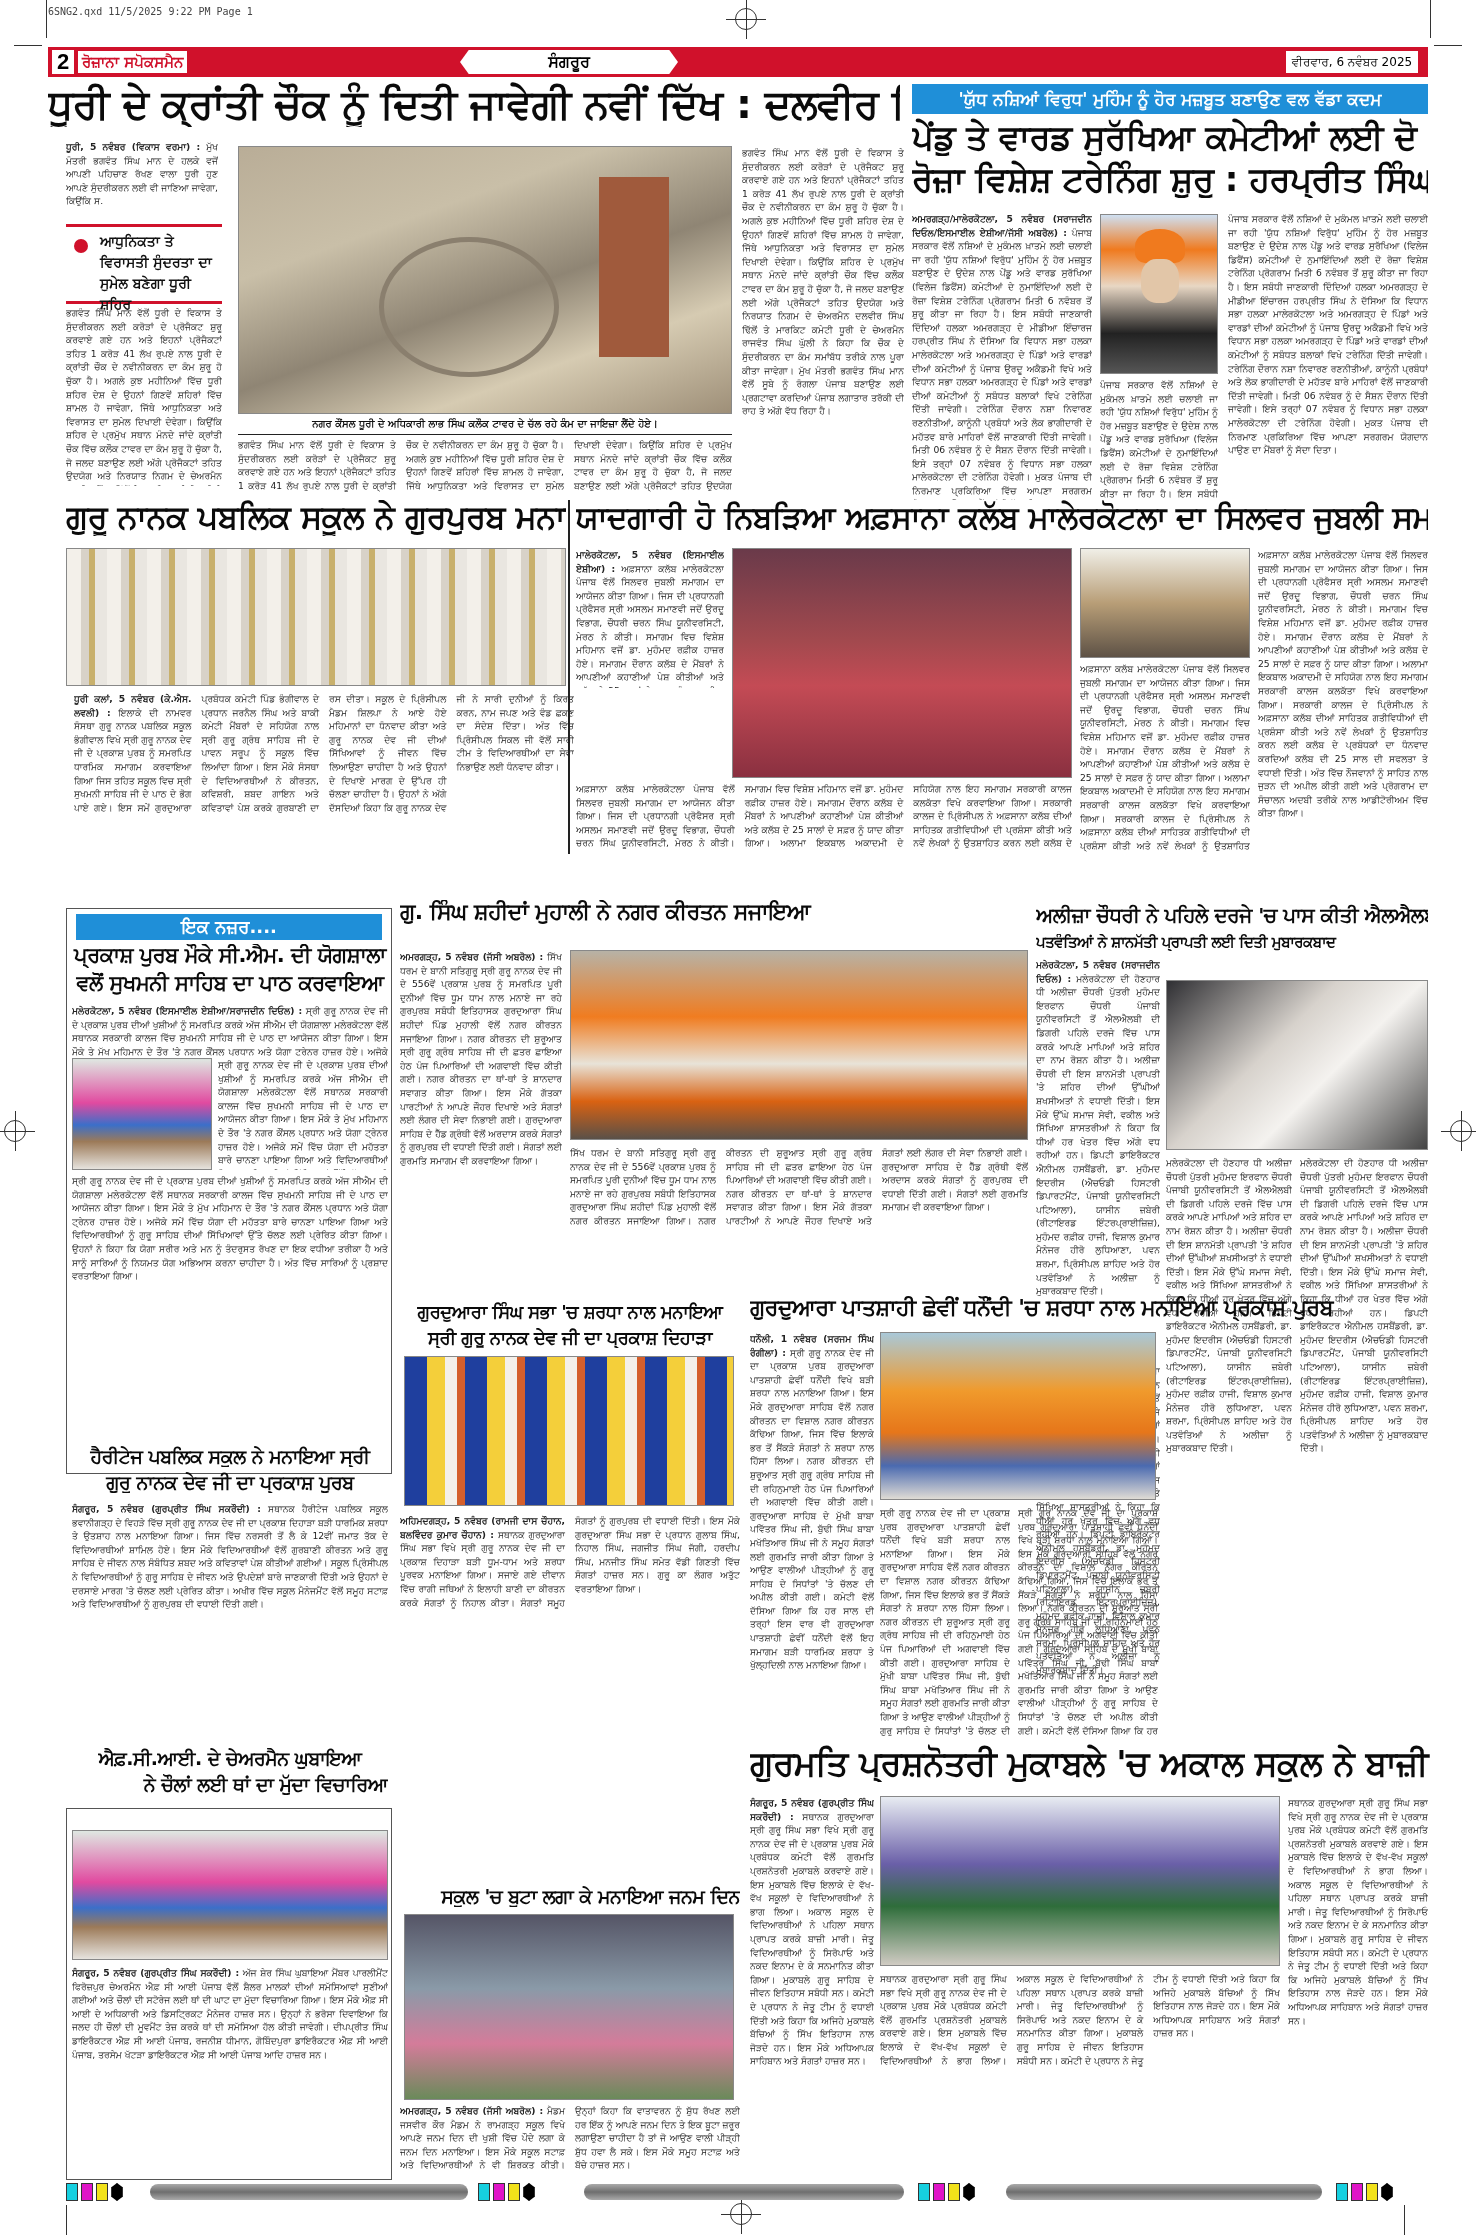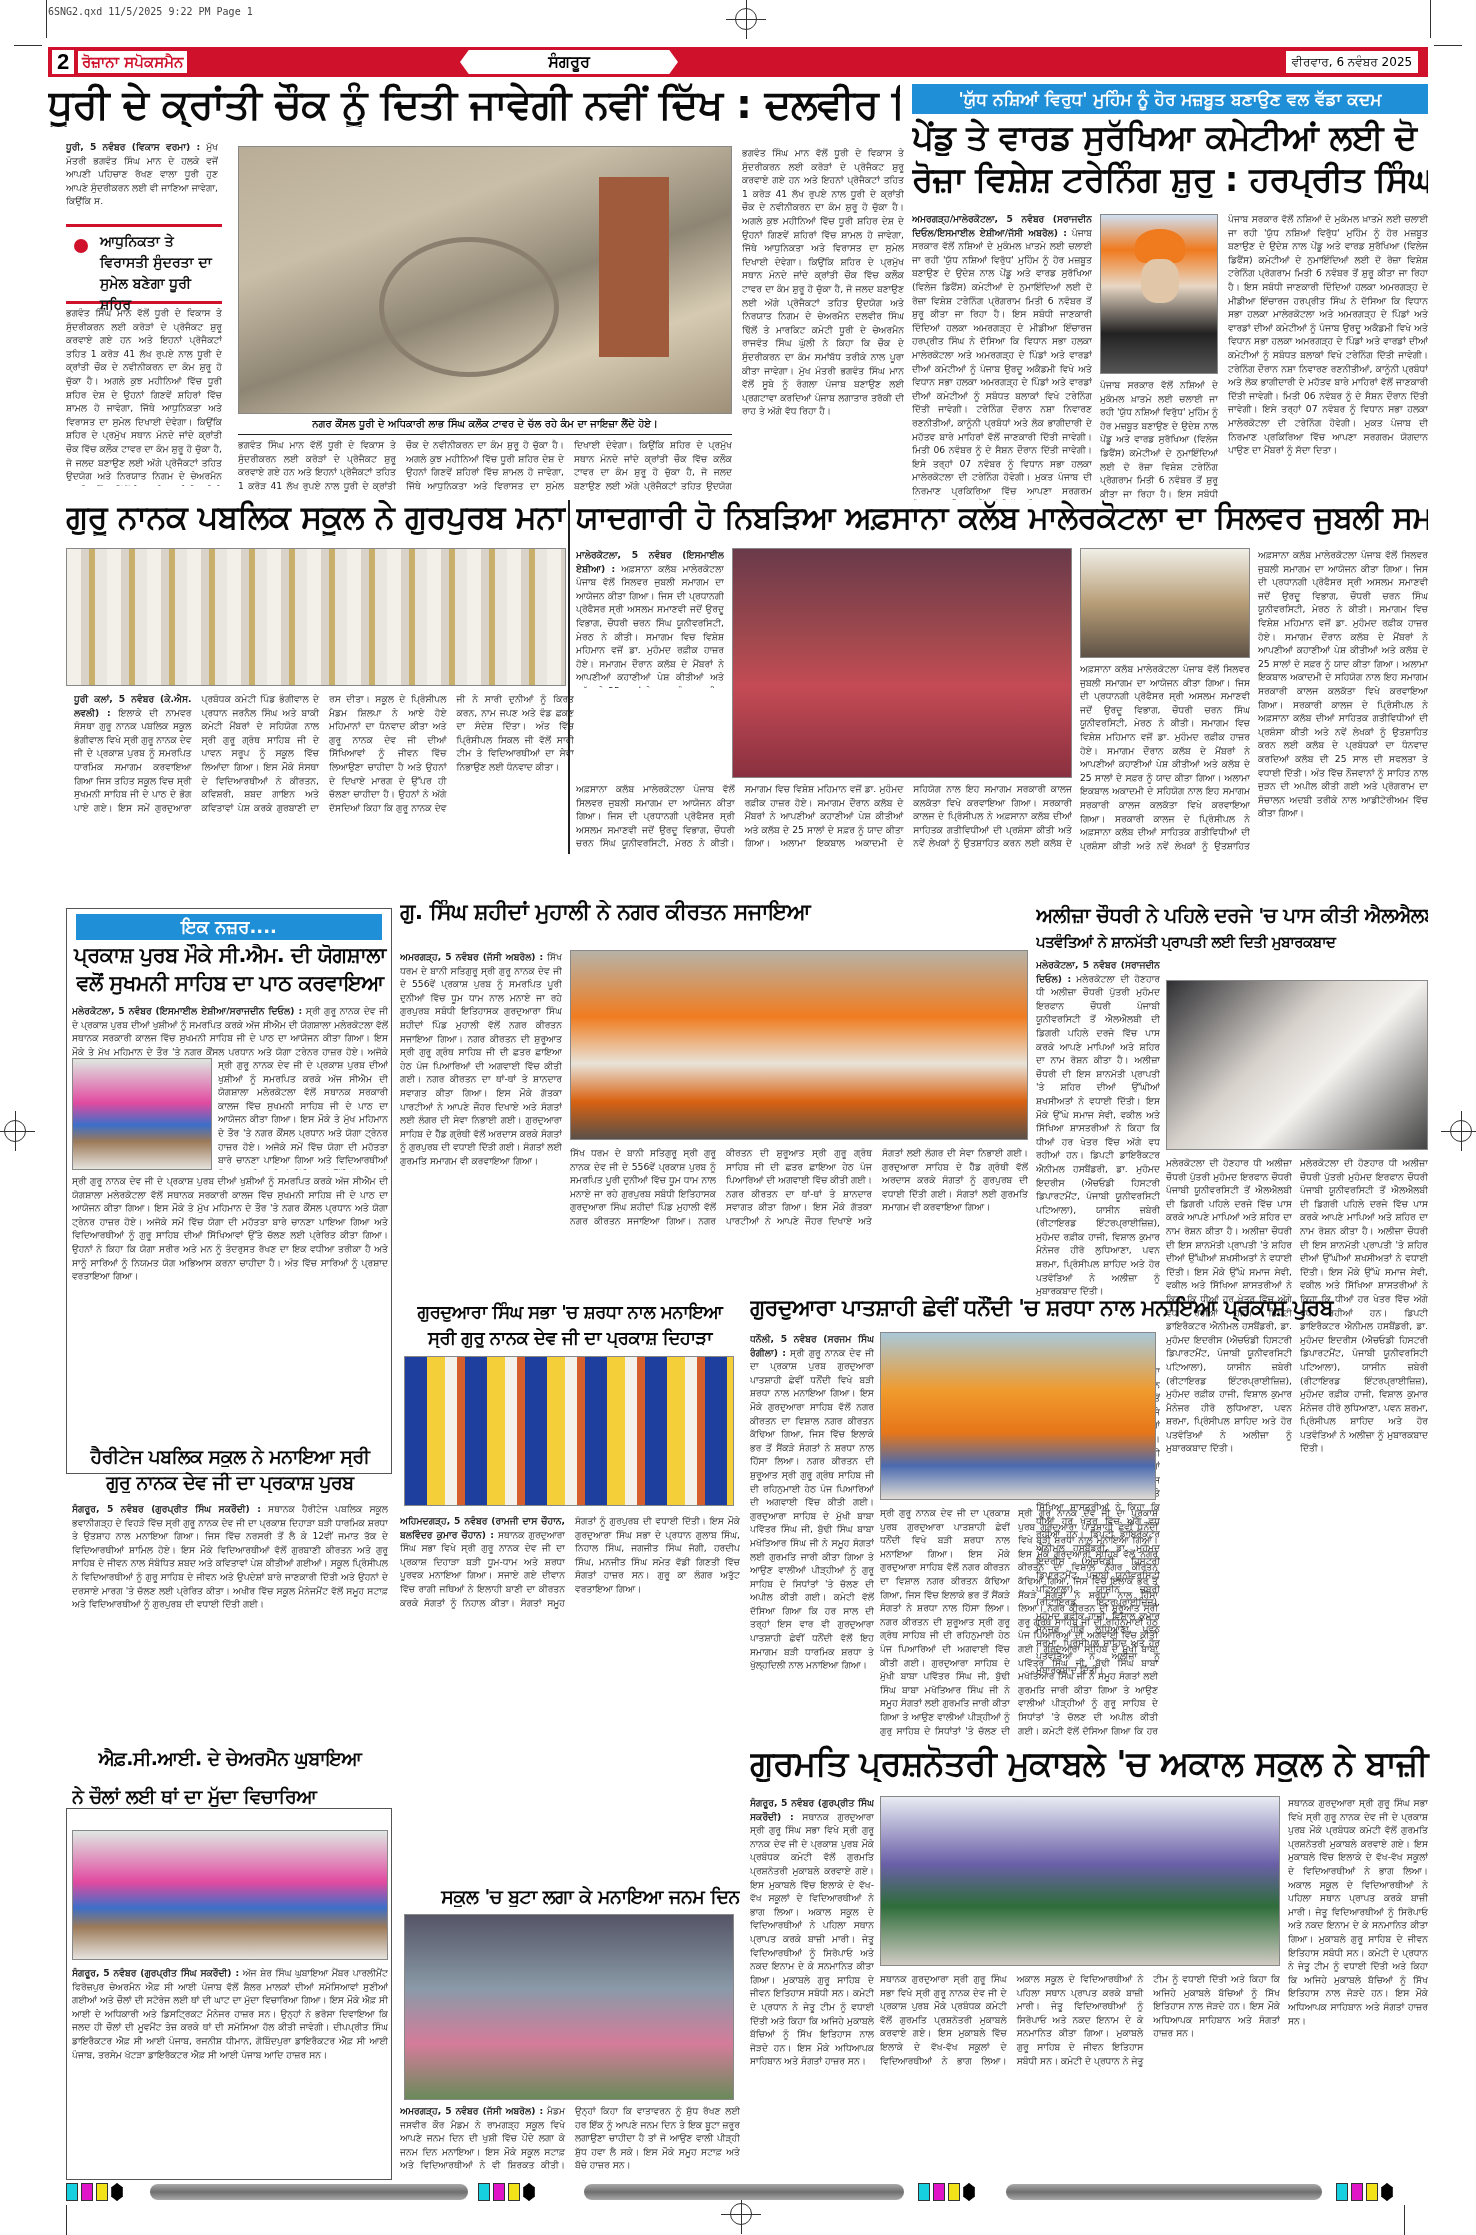--- a/index.html
+++ b/index.html
@@ -145,21 +145,21 @@
 <div class="body-text abs" style="left:72px;top:1174px;width:316px;height:270px;">ਸ੍ਰੀ ਗੁਰੂ ਨਾਨਕ ਦੇਵ ਜੀ ਦੇ ਪ੍ਰਕਾਸ਼ ਪੁਰਬ ਦੀਆਂ ਖੁਸ਼ੀਆਂ ਨੂੰ ਸਮਰਪਿਤ ਕਰਕੇ ਅੱਜ ਸੀਐਮ ਦੀ ਯੋਗਸ਼ਾਲਾ ਮਲੇਰਕੋਟਲਾ ਵੱਲੋਂ ਸਥਾਨਕ ਸਰਕਾਰੀ ਕਾਲਜ ਵਿੱਚ ਸੁਖਮਨੀ ਸਾਹਿਬ ਜੀ ਦੇ ਪਾਠ ਦਾ ਆਯੋਜਨ ਕੀਤਾ ਗਿਆ। ਇਸ ਮੌਕੇ ਤੇ ਮੁੱਖ ਮਹਿਮਾਨ ਦੇ ਤੌਰ 'ਤੇ ਨਗਰ ਕੌਂਸਲ ਪ੍ਰਧਾਨ ਅਤੇ ਯੋਗਾ ਟ੍ਰੇਨਰ ਹਾਜ਼ਰ ਹੋਏ। ਅਜੋਕੇ ਸਮੇਂ ਵਿੱਚ ਯੋਗਾ ਦੀ ਮਹੱਤਤਾ ਬਾਰੇ ਚਾਨਣਾ ਪਾਇਆ ਗਿਆ ਅਤੇ ਵਿਦਿਆਰਥੀਆਂ ਨੂੰ ਗੁਰੂ ਸਾਹਿਬ ਦੀਆਂ ਸਿੱਖਿਆਵਾਂ ਉੱਤੇ ਚੱਲਣ ਲਈ ਪ੍ਰੇਰਿਤ ਕੀਤਾ ਗਿਆ। ਉਹਨਾਂ ਨੇ ਕਿਹਾ ਕਿ ਯੋਗਾ ਸਰੀਰ ਅਤੇ ਮਨ ਨੂੰ ਤੰਦਰੁਸਤ ਰੱਖਣ ਦਾ ਇਕ ਵਧੀਆ ਤਰੀਕਾ ਹੈ ਅਤੇ ਸਾਨੂੰ ਸਾਰਿਆਂ ਨੂੰ ਨਿਯਮਤ ਯੋਗ ਅਭਿਆਸ ਕਰਨਾ ਚਾਹੀਦਾ ਹੈ। ਅੰਤ ਵਿੱਚ ਸਾਰਿਆਂ ਨੂੰ ਪ੍ਰਸ਼ਾਦ ਵਰਤਾਇਆ ਗਿਆ।</div>
 
 <div class="hl abs" style="left:72px;top:1446px;width:316px;font-size:19px;text-align:center;">ਹੈਰੀਟੇਜ ਪਬਲਿਕ ਸਕੂਲ ਨੇ ਮਨਾਇਆ ਸ੍ਰੀ</div>
 <div class="hl abs" style="left:72px;top:1472px;width:316px;font-size:19px;text-align:center;">ਗੁਰੂ ਨਾਨਕ ਦੇਵ ਜੀ ਦਾ ਪ੍ਰਕਾਸ਼ ਪੁਰਬ</div>
 <div class="body-text abs" style="left:72px;top:1502px;width:316px;height:236px;">
   <b>ਸੰਗਰੂਰ, 5 ਨਵੰਬਰ (ਗੁਰਪ੍ਰੀਤ ਸਿੰਘ ਸਕਰੌਦੀ) :</b>
   <span>ਸਥਾਨਕ ਹੈਰੀਟੇਜ ਪਬਲਿਕ ਸਕੂਲ ਭਵਾਨੀਗੜ੍ਹ ਦੇ ਵਿਹੜੇ ਵਿੱਚ ਸ੍ਰੀ ਗੁਰੂ ਨਾਨਕ ਦੇਵ ਜੀ ਦਾ ਪ੍ਰਕਾਸ਼ ਦਿਹਾੜਾ ਬੜੀ ਧਾਰਮਿਕ ਸ਼ਰਧਾ ਤੇ ਉਤਸ਼ਾਹ ਨਾਲ ਮਨਾਇਆ ਗਿਆ। ਜਿਸ ਵਿੱਚ ਨਰਸਰੀ ਤੋਂ ਲੈ ਕੇ 12ਵੀਂ ਜਮਾਤ ਤੱਕ ਦੇ ਵਿਦਿਆਰਥੀਆਂ ਸ਼ਾਮਿਲ ਹੋਏ। ਇਸ ਮੌਕੇ ਵਿਦਿਆਰਥੀਆਂ ਵੱਲੋਂ ਗੁਰਬਾਣੀ ਕੀਰਤਨ ਅਤੇ ਗੁਰੂ ਸਾਹਿਬ ਦੇ ਜੀਵਨ ਨਾਲ ਸੰਬੰਧਿਤ ਸ਼ਬਦ ਅਤੇ ਕਵਿਤਾਵਾਂ ਪੇਸ਼ ਕੀਤੀਆਂ ਗਈਆਂ। ਸਕੂਲ ਪ੍ਰਿੰਸੀਪਲ ਨੇ ਵਿਦਿਆਰਥੀਆਂ ਨੂੰ ਗੁਰੂ ਸਾਹਿਬ ਦੇ ਜੀਵਨ ਅਤੇ ਉਪਦੇਸ਼ਾਂ ਬਾਰੇ ਜਾਣਕਾਰੀ ਦਿੱਤੀ ਅਤੇ ਉਹਨਾਂ ਦੇ ਦਰਸਾਏ ਮਾਰਗ 'ਤੇ ਚੱਲਣ ਲਈ ਪ੍ਰੇਰਿਤ ਕੀਤਾ। ਅਖੀਰ ਵਿੱਚ ਸਕੂਲ ਮੈਨੇਜਮੈਂਟ ਵੱਲੋਂ ਸਮੂਹ ਸਟਾਫ਼ ਅਤੇ ਵਿਦਿਆਰਥੀਆਂ ਨੂੰ ਗੁਰਪੁਰਬ ਦੀ ਵਧਾਈ ਦਿੱਤੀ ਗਈ।</span>
 </div>
 
 <div class="hl abs" style="left:72px;top:1748px;width:316px;font-size:19px;text-align:center;">ਐਫ਼.ਸੀ.ਆਈ. ਦੇ ਚੇਅਰਮੈਨ ਘੁਬਾਇਆ</div>
-<div class="hl abs" style="left:72px;top:1774px;width:316px;font-size:19px;text-align:left;margin-top:12px;">ਨੇ ਚੌਲਾਂ ਲਈ ਥਾਂ ਦਾ ਮੁੱਦਾ ਵਿਚਾਰਿਆ</div>
+<div class="hl abs" style="left:72px;top:1774px;width:316px;font-size:19px;text-align:right;">ਨੇ ਚੌਲਾਂ ਲਈ ਥਾਂ ਦਾ ਮੁੱਦਾ ਵਿਚਾਰਿਆ</div>
 <div class="photo ph-meeting" style="left:72px;top:1830px;width:316px;height:130px;"></div>
 <div class="body-text abs" style="left:72px;top:1966px;width:316px;height:200px;">
   <b>ਸੰਗਰੂਰ, 5 ਨਵੰਬਰ (ਗੁਰਪ੍ਰੀਤ ਸਿੰਘ ਸਕਰੌਦੀ) :</b>
   <span>ਅੱਜ ਸ਼ੇਰ ਸਿੰਘ ਘੁਬਾਇਆ ਮੈਂਬਰ ਪਾਰਲੀਮੈਂਟ ਫਿਰੋਜ਼ਪੁਰ ਚੇਅਰਮੈਨ ਐਫ਼ ਸੀ ਆਈ ਪੰਜਾਬ ਵੱਲੋਂ ਸ਼ੈਲਰ ਮਾਲਕਾਂ ਦੀਆਂ ਸਮੱਸਿਆਵਾਂ ਸੁਣੀਆਂ ਗਈਆਂ ਅਤੇ ਚੌਲਾਂ ਦੀ ਸਟੋਰੇਜ ਲਈ ਥਾਂ ਦੀ ਘਾਟ ਦਾ ਮੁੱਦਾ ਵਿਚਾਰਿਆ ਗਿਆ। ਇਸ ਮੌਕੇ ਐਫ਼ ਸੀ ਆਈ ਦੇ ਅਧਿਕਾਰੀ ਅਤੇ ਡਿਸਟ੍ਰਿਕਟ ਮੈਨੇਜਰ ਹਾਜ਼ਰ ਸਨ। ਉਨ੍ਹਾਂ ਨੇ ਭਰੋਸਾ ਦਿਵਾਇਆ ਕਿ ਜਲਦ ਹੀ ਚੌਲਾਂ ਦੀ ਮੂਵਮੈਂਟ ਤੇਜ਼ ਕਰਕੇ ਥਾਂ ਦੀ ਸਮੱਸਿਆ ਹੱਲ ਕੀਤੀ ਜਾਵੇਗੀ। ਦੀਪਪ੍ਰੀਤ ਸਿੰਘ ਡਾਇਰੈਕਟਰ ਐਫ਼ ਸੀ ਆਈ ਪੰਜਾਬ, ਰਜਨੀਸ਼ ਧੀਮਾਨ, ਗੋਬਿੰਦਪੁਰਾ ਡਾਇਰੈਕਟਰ ਐਫ਼ ਸੀ ਆਈ ਪੰਜਾਬ, ਤਰਸੇਮ ਖੱਟੜਾ ਡਾਇਰੈਕਟਰ ਐਫ਼ ਸੀ ਆਈ ਪੰਜਾਬ ਆਦਿ ਹਾਜ਼ਰ ਸਨ।</span>
 </div>
 <div class="box" style="left:66px;top:1808px;width:326px;height:372px;"></div>
 
 <div class="hl abs" style="left:400px;top:900px;width:630px;font-size:22px;">ਗੁ. ਸਿੰਘ ਸ਼ਹੀਦਾਂ ਮੁਹਾਲੀ ਨੇ ਨਗਰ ਕੀਰਤਨ ਸਜਾਇਆ</div>
 <div class="body-text abs" style="left:400px;top:950px;width:162px;height:340px;">
   <b>ਅਮਰਗੜ੍ਹ, 5 ਨਵੰਬਰ (ਜੱਸੀ ਅਬਰੋਲ) :</b>
@@ -182,21 +182,21 @@
 <div class="hl abs" style="left:400px;top:1302px;width:340px;font-size:18px;text-align:center;">ਗੁਰਦੁਆਰਾ ਸਿੰਘ ਸਭਾ 'ਚ ਸ਼ਰਧਾ ਨਾਲ ਮਨਾਇਆ</div>
 <div class="hl abs" style="left:400px;top:1328px;width:340px;font-size:18px;text-align:center;">ਸ੍ਰੀ ਗੁਰੂ ਨਾਨਕ ਦੇਵ ਜੀ ਦਾ ਪ੍ਰਕਾਸ਼ ਦਿਹਾੜਾ</div>
 <div class="photo ph-congr" style="left:404px;top:1356px;width:330px;height:150px;"></div>
 <div class="body-text abs cols-2" style="left:400px;top:1514px;width:340px;height:366px;">
   <b>ਅਹਿਮਦਗੜ੍ਹ, 5 ਨਵੰਬਰ (ਰਾਮਜੀ ਦਾਸ ਚੌਹਾਨ, ਬਲਵਿੰਦਰ ਕੁਮਾਰ ਚੌਹਾਨ) :</b>
   <span>ਸਥਾਨਕ ਗੁਰਦੁਆਰਾ ਸਿੰਘ ਸਭਾ ਵਿਖੇ ਸ੍ਰੀ ਗੁਰੂ ਨਾਨਕ ਦੇਵ ਜੀ ਦਾ ਪ੍ਰਕਾਸ਼ ਦਿਹਾੜਾ ਬੜੀ ਧੂਮ-ਧਾਮ ਅਤੇ ਸ਼ਰਧਾ ਪੂਰਵਕ ਮਨਾਇਆ ਗਿਆ। ਸਜਾਏ ਗਏ ਦੀਵਾਨ ਵਿੱਚ ਰਾਗੀ ਜਥਿਆਂ ਨੇ ਇਲਾਹੀ ਬਾਣੀ ਦਾ ਕੀਰਤਨ ਕਰਕੇ ਸੰਗਤਾਂ ਨੂੰ ਨਿਹਾਲ ਕੀਤਾ। ਸੰਗਤਾਂ ਸਮੂਹ ਸੰਗਤਾਂ ਨੂੰ ਗੁਰਪੁਰਬ ਦੀ ਵਧਾਈ ਦਿੱਤੀ। ਇਸ ਮੌਕੇ ਗੁਰਦੁਆਰਾ ਸਿੰਘ ਸਭਾ ਦੇ ਪ੍ਰਧਾਨ ਗੁਲਾਬ ਸਿੰਘ, ਨਿਹਾਲ ਸਿੰਘ, ਜਗਜੀਤ ਸਿੰਘ ਜੱਗੀ, ਹਰਦੀਪ ਸਿੰਘ, ਮਨਜੀਤ ਸਿੰਘ ਸਮੇਤ ਵੱਡੀ ਗਿਣਤੀ ਵਿੱਚ ਸੰਗਤਾਂ ਹਾਜ਼ਰ ਸਨ। ਗੁਰੂ ਕਾ ਲੰਗਰ ਅਤੁੱਟ ਵਰਤਾਇਆ ਗਿਆ।</span>
 </div>
 
 <div class="hl abs" style="left:750px;top:1296px;width:680px;font-size:22px;">ਗੁਰਦੁਆਰਾ ਪਾਤਸ਼ਾਹੀ ਛੇਵੀਂ ਧਨੌਂਦੀ 'ਚ ਸ਼ਰਧਾ ਨਾਲ ਮਨਾਇਆ ਪ੍ਰਕਾਸ਼ ਪੁਰਬ</div>
 <div class="body-text abs" style="left:750px;top:1332px;width:124px;height:400px;">
-  <b>ਧਨੌਲੀ, 5 ਨਵੰਬਰ (ਸਰਜਮ ਸਿੰਘ ਰੰਗੀਲਾ) :</b>
+  <b>ਧਨੌਲੀ, 1 ਨਵੰਬਰ (ਸਰਜਮ ਸਿੰਘ ਰੰਗੀਲਾ) :</b>
   <span>ਸ੍ਰੀ ਗੁਰੂ ਨਾਨਕ ਦੇਵ ਜੀ ਦਾ ਪ੍ਰਕਾਸ਼ ਪੁਰਬ ਗੁਰਦੁਆਰਾ ਪਾਤਸ਼ਾਹੀ ਛੇਵੀਂ ਧਨੌਂਦੀ ਵਿਖੇ ਬੜੀ ਸ਼ਰਧਾ ਨਾਲ ਮਨਾਇਆ ਗਿਆ। ਇਸ ਮੌਕੇ ਗੁਰਦੁਆਰਾ ਸਾਹਿਬ ਵੱਲੋਂ ਨਗਰ ਕੀਰਤਨ ਦਾ ਵਿਸ਼ਾਲ ਨਗਰ ਕੀਰਤਨ ਕੱਢਿਆ ਗਿਆ, ਜਿਸ ਵਿੱਚ ਇਲਾਕੇ ਭਰ ਤੋਂ ਸੈਂਕੜੇ ਸੰਗਤਾਂ ਨੇ ਸ਼ਰਧਾ ਨਾਲ ਹਿੱਸਾ ਲਿਆ। ਨਗਰ ਕੀਰਤਨ ਦੀ ਸ਼ੁਰੂਆਤ ਸ੍ਰੀ ਗੁਰੂ ਗ੍ਰੰਥ ਸਾਹਿਬ ਜੀ ਦੀ ਰਹਿਨੁਮਾਈ ਹੇਠ ਪੰਜ ਪਿਆਰਿਆਂ ਦੀ ਅਗਵਾਈ ਵਿੱਚ ਕੀਤੀ ਗਈ। ਗੁਰਦੁਆਰਾ ਸਾਹਿਬ ਦੇ ਮੁੱਖੀ ਬਾਬਾ ਪਵਿੱਤਰ ਸਿੰਘ ਜੀ, ਬੁੱਢੀ ਸਿੰਘ ਬਾਬਾ ਮਖੱਤਿਆਰ ਸਿੰਘ ਜੀ ਨੇ ਸਮੂਹ ਸੰਗਤਾਂ ਲਈ ਗੁਰਮਤਿ ਜਾਰੀ ਕੀਤਾ ਗਿਆ ਤੇ ਆਉਣ ਵਾਲੀਆਂ ਪੀੜ੍ਹੀਆਂ ਨੂੰ ਗੁਰੂ ਸਾਹਿਬ ਦੇ ਸਿਧਾਂਤਾਂ 'ਤੇ ਚੱਲਣ ਦੀ ਅਪੀਲ ਕੀਤੀ ਗਈ। ਕਮੇਟੀ ਵੱਲੋਂ ਦੱਸਿਆ ਗਿਆ ਕਿ ਹਰ ਸਾਲ ਦੀ ਤਰ੍ਹਾਂ ਇਸ ਵਾਰ ਵੀ ਗੁਰਦੁਆਰਾ ਪਾਤਸ਼ਾਹੀ ਛੇਵੀਂ ਧਨੌਂਦੀ ਵੱਲੋਂ ਇਹ ਸਮਾਗਮ ਬੜੀ ਧਾਰਮਿਕ ਸ਼ਰਧਾ ਤੇ ਖੁੱਲ੍ਹਦਿਲੀ ਨਾਲ ਮਨਾਇਆ ਗਿਆ।</span>
 </div>
 <div class="photo ph-orange" style="left:880px;top:1332px;width:276px;height:168px;"></div>
 <div class="body-text abs" style="left:880px;top:1506px;width:130px;height:230px;">ਸ੍ਰੀ ਗੁਰੂ ਨਾਨਕ ਦੇਵ ਜੀ ਦਾ ਪ੍ਰਕਾਸ਼ ਪੁਰਬ ਗੁਰਦੁਆਰਾ ਪਾਤਸ਼ਾਹੀ ਛੇਵੀਂ ਧਨੌਂਦੀ ਵਿਖੇ ਬੜੀ ਸ਼ਰਧਾ ਨਾਲ ਮਨਾਇਆ ਗਿਆ। ਇਸ ਮੌਕੇ ਗੁਰਦੁਆਰਾ ਸਾਹਿਬ ਵੱਲੋਂ ਨਗਰ ਕੀਰਤਨ ਦਾ ਵਿਸ਼ਾਲ ਨਗਰ ਕੀਰਤਨ ਕੱਢਿਆ ਗਿਆ, ਜਿਸ ਵਿੱਚ ਇਲਾਕੇ ਭਰ ਤੋਂ ਸੈਂਕੜੇ ਸੰਗਤਾਂ ਨੇ ਸ਼ਰਧਾ ਨਾਲ ਹਿੱਸਾ ਲਿਆ। ਨਗਰ ਕੀਰਤਨ ਦੀ ਸ਼ੁਰੂਆਤ ਸ੍ਰੀ ਗੁਰੂ ਗ੍ਰੰਥ ਸਾਹਿਬ ਜੀ ਦੀ ਰਹਿਨੁਮਾਈ ਹੇਠ ਪੰਜ ਪਿਆਰਿਆਂ ਦੀ ਅਗਵਾਈ ਵਿੱਚ ਕੀਤੀ ਗਈ। ਗੁਰਦੁਆਰਾ ਸਾਹਿਬ ਦੇ ਮੁੱਖੀ ਬਾਬਾ ਪਵਿੱਤਰ ਸਿੰਘ ਜੀ, ਬੁੱਢੀ ਸਿੰਘ ਬਾਬਾ ਮਖੱਤਿਆਰ ਸਿੰਘ ਜੀ ਨੇ ਸਮੂਹ ਸੰਗਤਾਂ ਲਈ ਗੁਰਮਤਿ ਜਾਰੀ ਕੀਤਾ ਗਿਆ ਤੇ ਆਉਣ ਵਾਲੀਆਂ ਪੀੜ੍ਹੀਆਂ ਨੂੰ ਗੁਰੂ ਸਾਹਿਬ ਦੇ ਸਿਧਾਂਤਾਂ 'ਤੇ ਚੱਲਣ ਦੀ ਅਪੀਲ ਕੀਤੀ ਗਈ। ਕਮੇਟੀ ਵੱਲੋਂ ਦੱਸਿਆ ਗਿਆ ਕਿ ਹਰ ਸਾਲ ਦੀ ਤਰ੍ਹਾਂ ਇਸ ਵਾਰ ਵੀ ਗੁਰਦੁਆਰਾ ਪਾਤਸ਼ਾਹੀ ਛੇਵੀਂ ਧਨੌਂਦੀ ਵੱਲੋਂ ਇਹ ਸਮਾਗਮ ਬੜੀ ਧਾਰਮਿਕ ਸ਼ਰਧਾ ਤੇ ਖੁੱਲ੍ਹਦਿਲੀ ਨਾਲ ਮਨਾਇਆ ਗਿਆ।</div>
 <div class="body-text abs" style="left:1018px;top:1506px;width:140px;height:230px;">ਸ੍ਰੀ ਗੁਰੂ ਨਾਨਕ ਦੇਵ ਜੀ ਦਾ ਪ੍ਰਕਾਸ਼ ਪੁਰਬ ਗੁਰਦੁਆਰਾ ਪਾਤਸ਼ਾਹੀ ਛੇਵੀਂ ਧਨੌਂਦੀ ਵਿਖੇ ਬੜੀ ਸ਼ਰਧਾ ਨਾਲ ਮਨਾਇਆ ਗਿਆ। ਇਸ ਮੌਕੇ ਗੁਰਦੁਆਰਾ ਸਾਹਿਬ ਵੱਲੋਂ ਨਗਰ ਕੀਰਤਨ ਦਾ ਵਿਸ਼ਾਲ ਨਗਰ ਕੀਰਤਨ ਕੱਢਿਆ ਗਿਆ, ਜਿਸ ਵਿੱਚ ਇਲਾਕੇ ਭਰ ਤੋਂ ਸੈਂਕੜੇ ਸੰਗਤਾਂ ਨੇ ਸ਼ਰਧਾ ਨਾਲ ਹਿੱਸਾ ਲਿਆ। ਨਗਰ ਕੀਰਤਨ ਦੀ ਸ਼ੁਰੂਆਤ ਸ੍ਰੀ ਗੁਰੂ ਗ੍ਰੰਥ ਸਾਹਿਬ ਜੀ ਦੀ ਰਹਿਨੁਮਾਈ ਹੇਠ ਪੰਜ ਪਿਆਰਿਆਂ ਦੀ ਅਗਵਾਈ ਵਿੱਚ ਕੀਤੀ ਗਈ। ਗੁਰਦੁਆਰਾ ਸਾਹਿਬ ਦੇ ਮੁੱਖੀ ਬਾਬਾ ਪਵਿੱਤਰ ਸਿੰਘ ਜੀ, ਬੁੱਢੀ ਸਿੰਘ ਬਾਬਾ ਮਖੱਤਿਆਰ ਸਿੰਘ ਜੀ ਨੇ ਸਮੂਹ ਸੰਗਤਾਂ ਲਈ ਗੁਰਮਤਿ ਜਾਰੀ ਕੀਤਾ ਗਿਆ ਤੇ ਆਉਣ ਵਾਲੀਆਂ ਪੀੜ੍ਹੀਆਂ ਨੂੰ ਗੁਰੂ ਸਾਹਿਬ ਦੇ ਸਿਧਾਂਤਾਂ 'ਤੇ ਚੱਲਣ ਦੀ ਅਪੀਲ ਕੀਤੀ ਗਈ। ਕਮੇਟੀ ਵੱਲੋਂ ਦੱਸਿਆ ਗਿਆ ਕਿ ਹਰ ਸਾਲ ਦੀ ਤਰ੍ਹਾਂ ਇਸ ਵਾਰ ਵੀ ਗੁਰਦੁਆਰਾ ਪਾਤਸ਼ਾਹੀ ਛੇਵੀਂ ਧਨੌਂਦੀ ਵੱਲੋਂ ਇਹ ਸਮਾਗਮ ਬੜੀ ਧਾਰਮਿਕ ਸ਼ਰਧਾ ਤੇ ਖੁੱਲ੍ਹਦਿਲੀ ਨਾਲ ਮਨਾਇਆ ਗਿਆ।</div>
 
 <div class="hl abs" style="left:400px;top:1886px;width:340px;font-size:19px;text-align:right;">ਸਕੂਲ 'ਚ ਬੂਟਾ ਲਗਾ ਕੇ ਮਨਾਇਆ ਜਨਮ ਦਿਨ</div>
 <div class="photo ph-tree" style="left:404px;top:1914px;width:330px;height:186px;"></div>
 <div class="body-text abs cols-2" style="left:400px;top:2104px;width:340px;height:74px;">
   <b>ਅਮਰਗੜ੍ਹ, 5 ਨਵੰਬਰ (ਜੱਸੀ ਅਬਰੋਲ) :</b>

